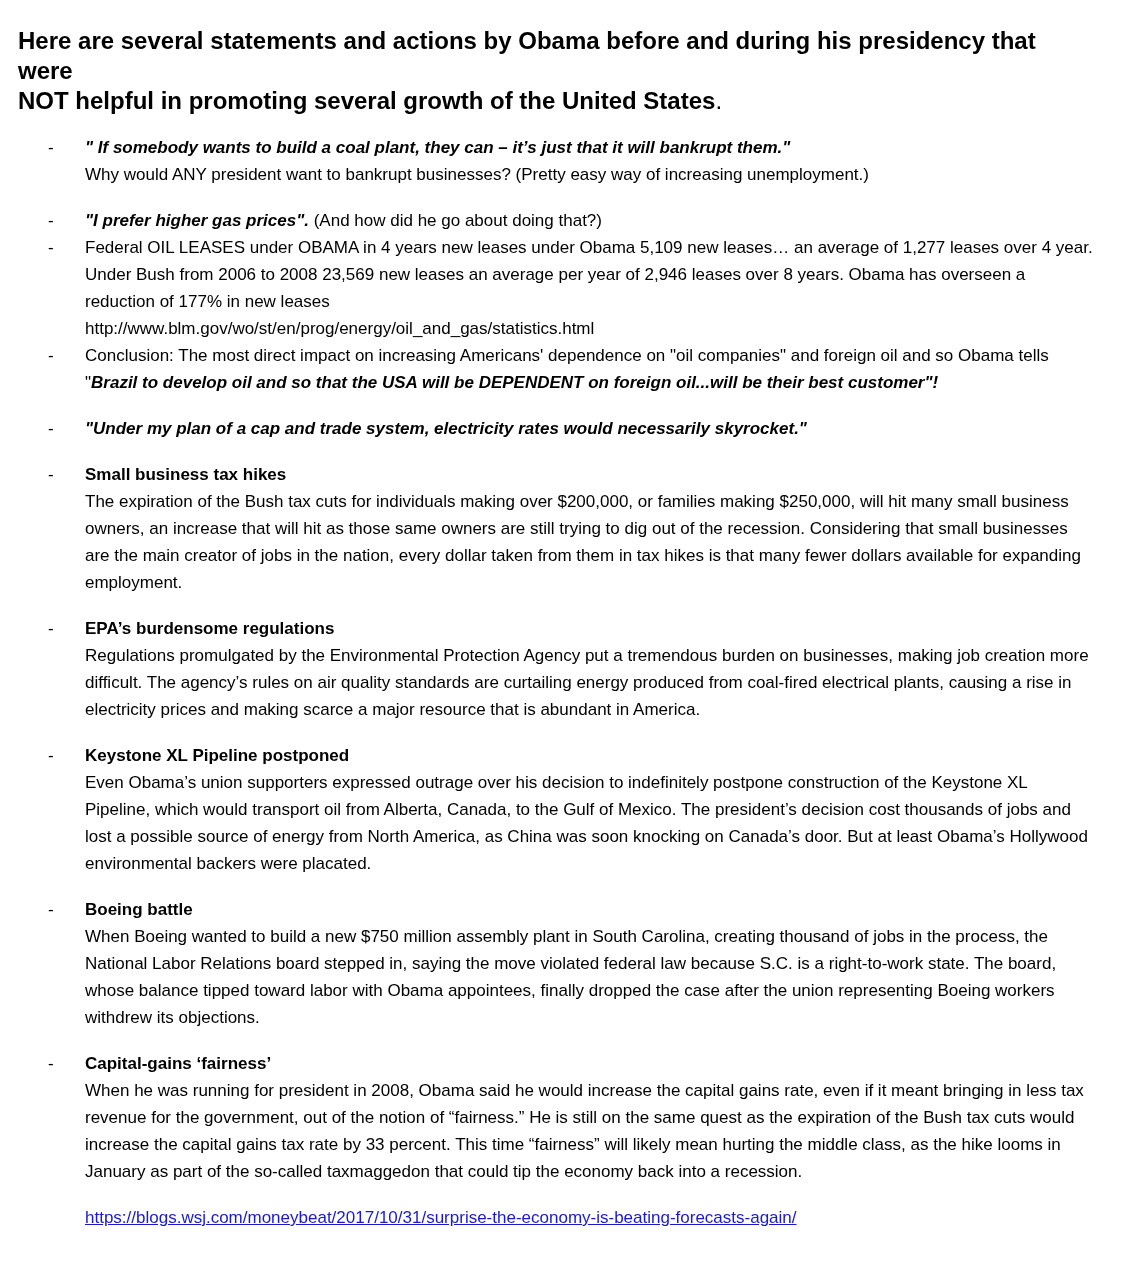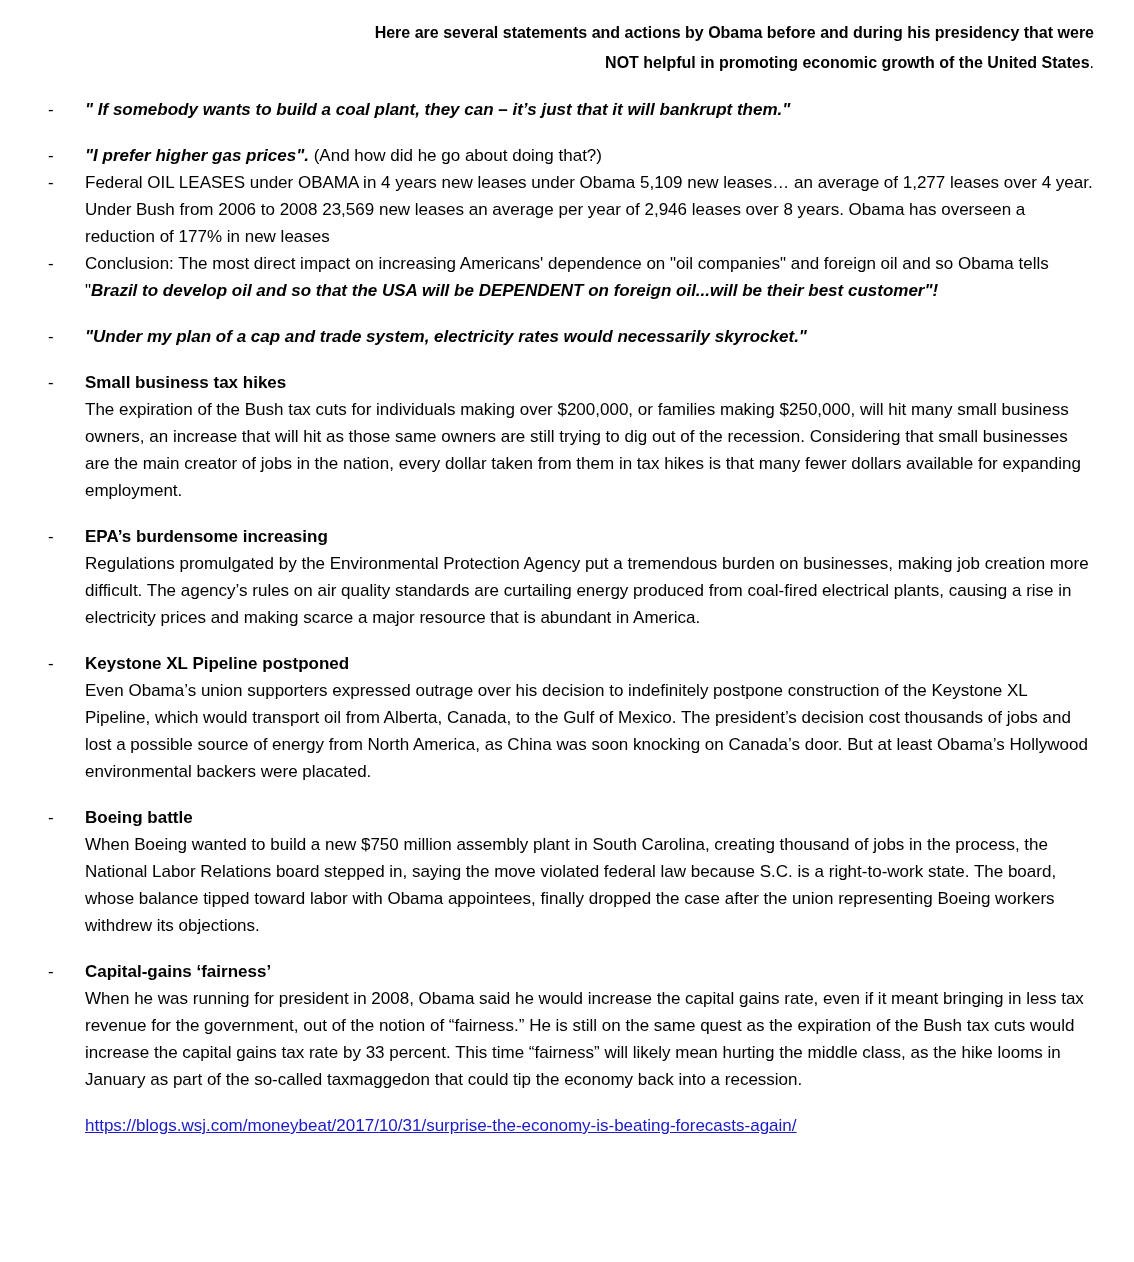--- a/index.html
+++ b/index.html
@@ -11,26 +11,25 @@
     position: relative;
     width: 1134px;
     min-height: 1262px;
     box-sizing: border-box;
     background: #ffffff;
     color: #000000;
     font-family: "Liberation Sans", "DejaVu Sans", sans-serif;
     padding: 18px 40px 40px 10px;
   }
   .title {
-    margin: 0;
-    font-size: 16px;
+    margin: 8px;
+    font-size: 24px;
     line-height: 30px;
     font-weight: bold;
     color: #000000;
-    text-align: right;
   }
   .title .title-period {
     font-weight: normal;
   }
   .content {
     margin-top: 18px;
   }
   .group + .group {
     margin-top: 19px;
   }
@@ -51,39 +50,41 @@
   .doclink {
     color: #1a1acc;
     text-decoration: underline;
     text-align: right;
   }
 </style>
 </head>
 <body>
 
 <div class="doc">
-  <h1 class="title" id="title"><span>Here are several statements and actions by Obama before and during his presidency that were</span><br><span>NOT helpful in promoting economic growth of the United States</span><span class="title-period">.</span></h1>
+  <h1 class="title" id="title"><span>Here are several statements and actions by Obama before and during his presidency that were</span><br><span>NOT helpful in promoting several growth of the United States</span><span class="title-period">.</span></h1>
   <div class="content" id="content">
       <div class="group">
         <div class="item"><span class="dash">-</span><span class="run bold italic">" If somebody wants to build a coal plant, they can – it’s just that it will bankrupt them."</span></div>
+        <div class="item"><span class="run">Why would ANY president want to bankrupt businesses? (Pretty easy way of increasing unemployment.)</span></div>
       </div>
       <div class="group">
         <div class="item"><span class="dash">-</span><span class="run bold italic">"I prefer higher gas prices". </span><span class="run">(And how did he go about doing that?)</span></div>
         <div class="item"><span class="dash">-</span><span class="run">Federal OIL LEASES under OBAMA in 4 years new leases under Obama 5,109 new leases… an average of 1,277 leases over 4 year.  Under Bush from 2006 to 2008 23,569 new leases an average per year of 2,946 leases over 8 years.  Obama has overseen a reduction of 177% in new leases</span></div>
+        <div class="item"><span class="run">http://www.blm.gov/wo/st/en/prog/energy/oil_and_gas/statistics.html</span></div>
         <div class="item"><span class="dash">-</span><span class="run">Conclusion: The most direct impact on increasing Americans' dependence on "oil companies" and foreign oil and so Obama tells "</span><span class="run bold italic">Brazil to develop oil and so that the USA will be DEPENDENT on foreign oil...will be their best customer"!</span></div>
       </div>
       <div class="group">
         <div class="item"><span class="dash">-</span><span class="run bold italic">"Under my plan of a cap and trade system, electricity rates would necessarily skyrocket."</span></div>
       </div>
       <div class="group">
         <div class="item"><span class="dash">-</span><span class="run bold">Small business tax hikes</span></div>
         <div class="item"><span class="run">The expiration of the Bush tax cuts for individuals making over $200,000, or families making $250,000, will hit many small business owners, an increase that will hit as those same owners are still trying to dig out of the recession. Considering that small businesses are the main creator of jobs in the nation, every dollar taken from them in tax hikes is that many fewer dollars available for expanding employment.</span></div>
       </div>
       <div class="group">
-        <div class="item"><span class="dash">-</span><span class="run bold">EPA’s burdensome increasing</span></div>
+        <div class="item"><span class="dash">-</span><span class="run bold">EPA’s burdensome regulations</span></div>
         <div class="item"><span class="run">Regulations promulgated by the Environmental Protection Agency put a tremendous burden on businesses, making job creation more difficult. The agency’s rules on air quality standards are curtailing energy produced from coal-fired electrical plants, causing a rise in electricity prices and making scarce a major resource that is abundant in America.</span></div>
       </div>
       <div class="group">
         <div class="item"><span class="dash">-</span><span class="run bold">Keystone XL Pipeline postponed</span></div>
         <div class="item"><span class="run">Even Obama’s union supporters expressed outrage over his decision to indefinitely postpone construction of the Keystone XL Pipeline, which would transport oil from Alberta, Canada, to the Gulf of Mexico. The president’s decision cost thousands of jobs and lost a possible source of energy from North America, as China was soon knocking on Canada’s door. But at least Obama’s Hollywood environmental backers were placated.</span></div>
       </div>
       <div class="group">
         <div class="item"><span class="dash">-</span><span class="run bold">Boeing battle</span></div>
         <div class="item"><span class="run">When Boeing wanted to build a new $750 million assembly plant in South Carolina, creating thousand of jobs in the process, the National Labor Relations board stepped in, saying the move violated federal law because S.C. is a right-to-work state. The board, whose balance tipped toward labor with Obama appointees, finally dropped the case after the union representing Boeing workers withdrew its objections.</span></div>
       </div>

